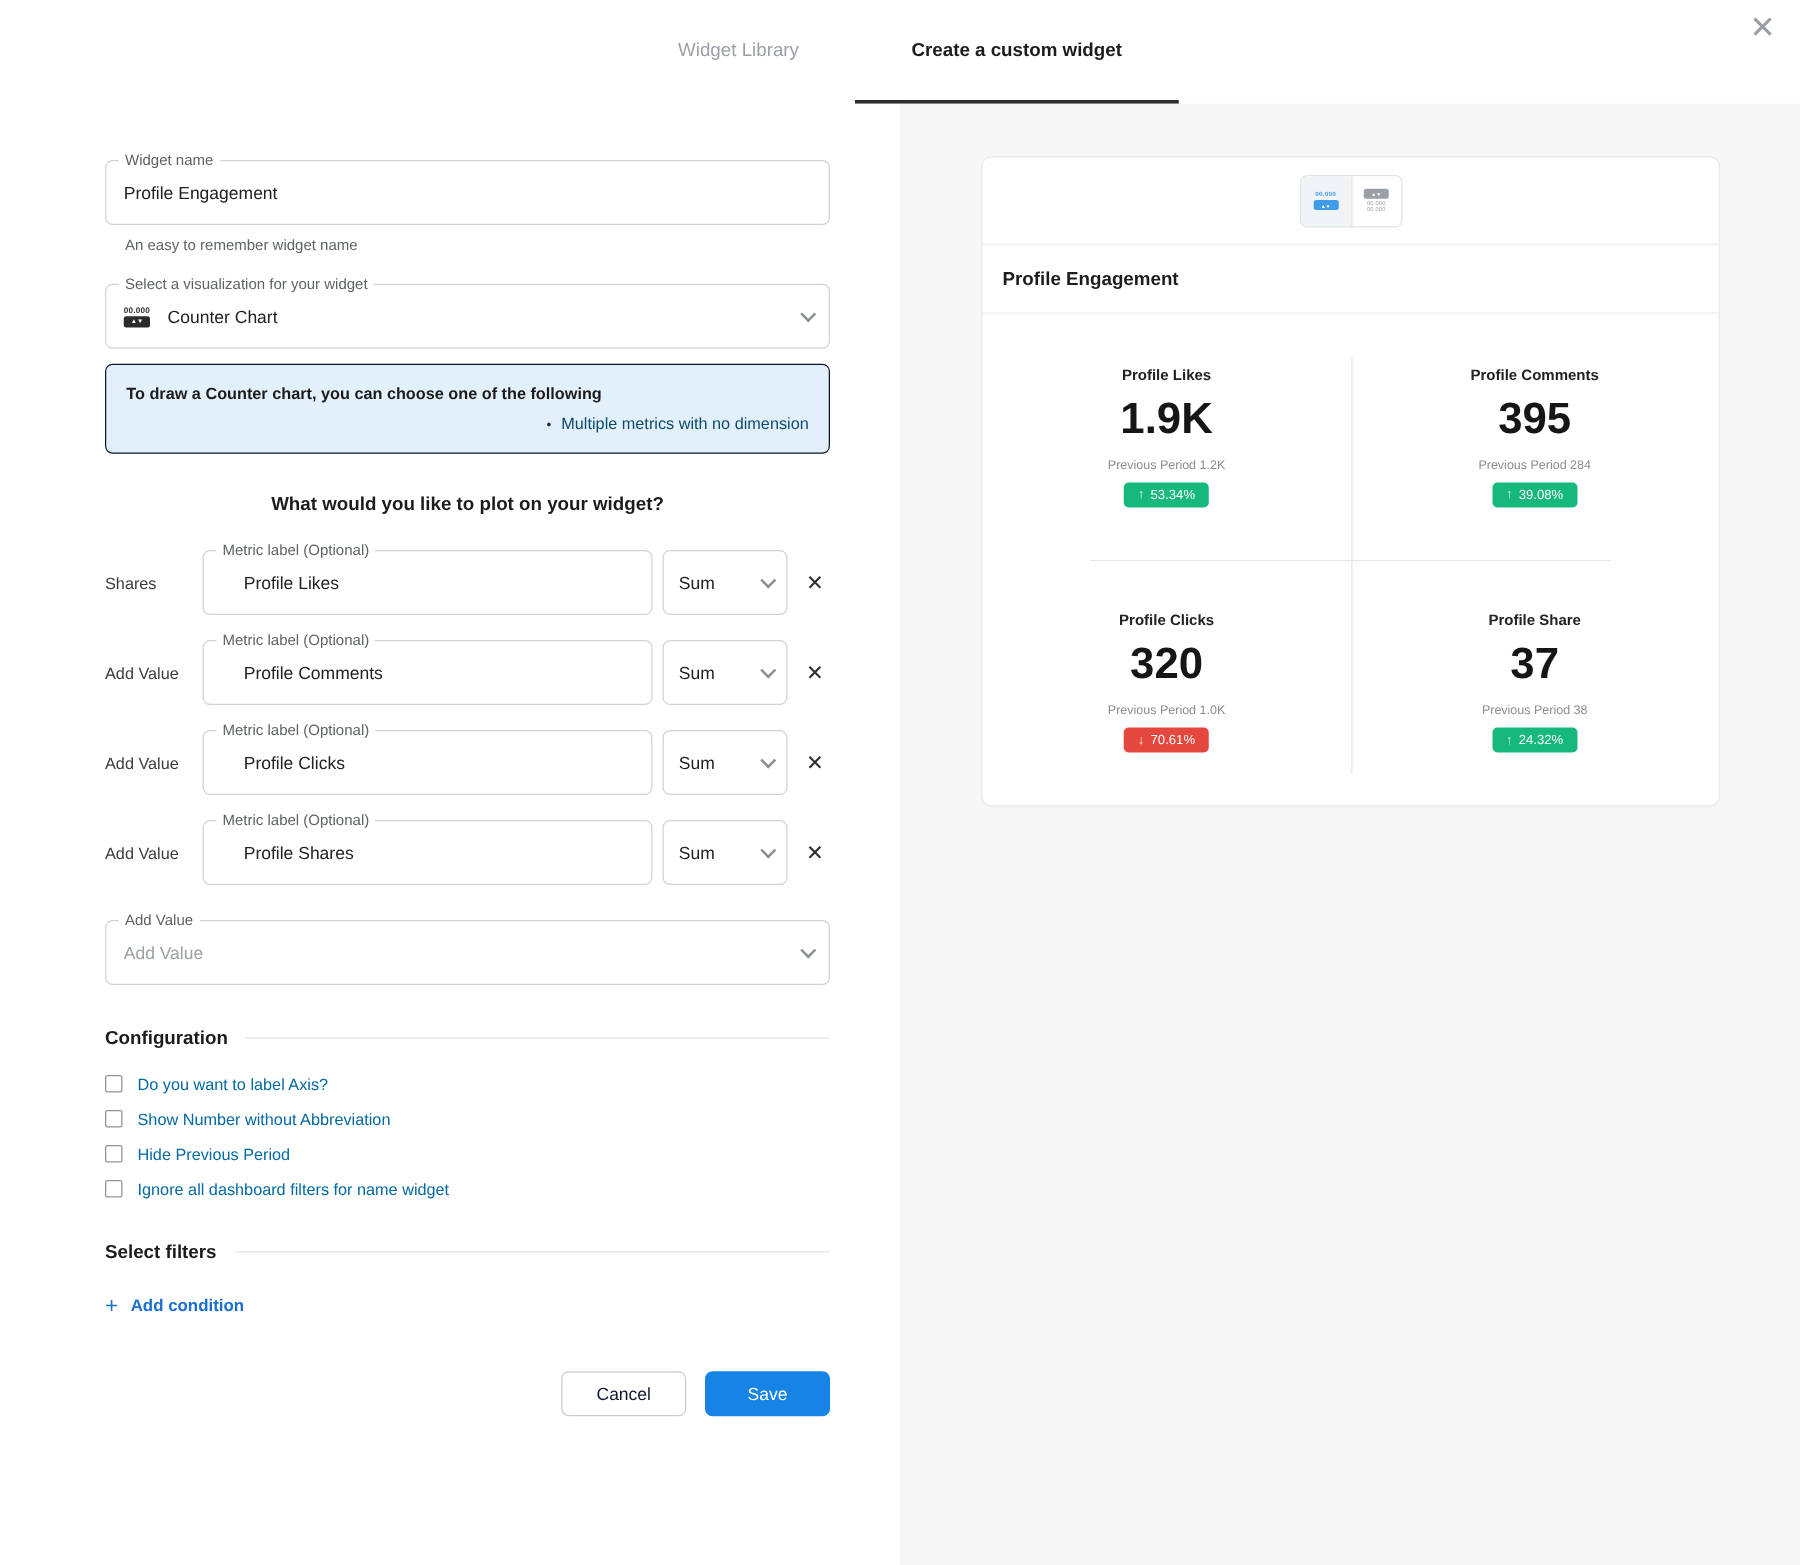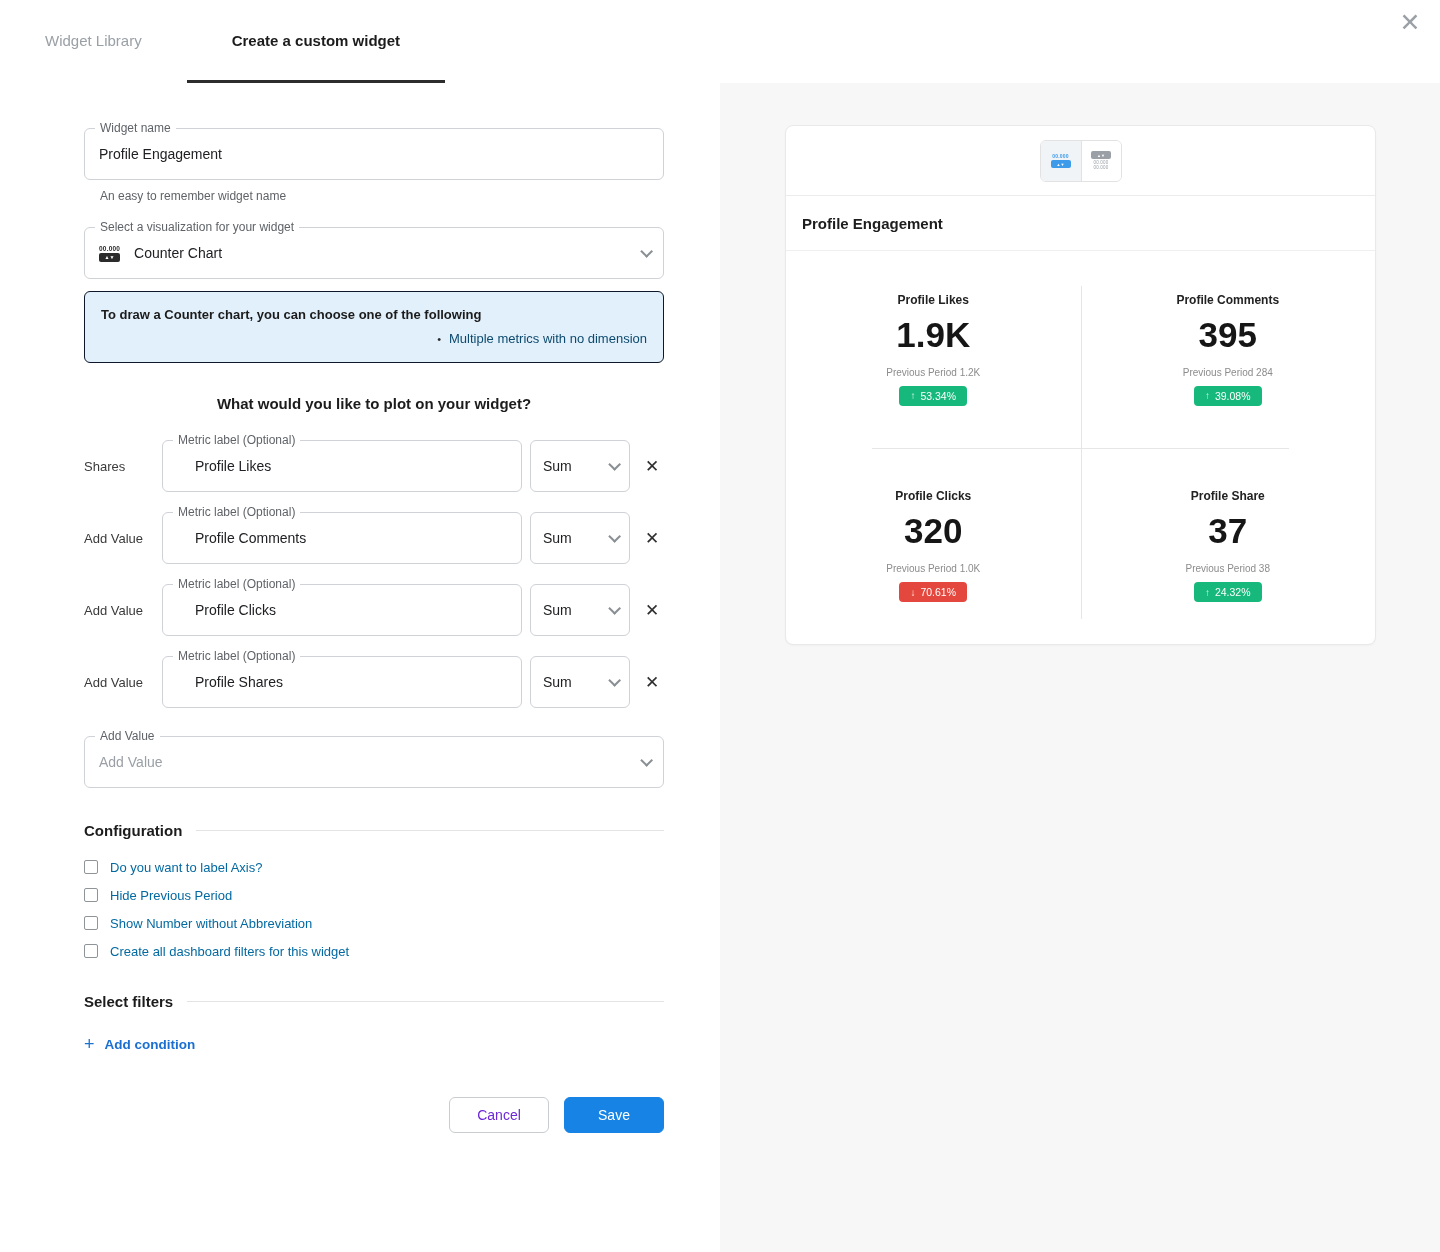--- a/index.html
+++ b/index.html
@@ -8,21 +8,21 @@
     font-family: "Liberation Sans", sans-serif;
     background: #ffffff;
     position: relative;
     overflow: hidden;
     color: #202124;
   }
 
   
   .modal-header {
     position: absolute; top: 0; left: 0; width: 1440px; height: 83px;
-    background: #fff; display: flex; align-items: stretch;
+    background: #fff; display: flex; justify-content: center; align-items: stretch;
   }
   .tab {
     display: flex; align-items: center; padding: 0 45px;
     font-size: 15px; cursor: pointer; border-bottom: 3px solid transparent;
   }
   .tab.inactive { color: #9aa0a6; }
   .tab.active { color: #1c1c1c; font-weight: 700; border-bottom-color: #2d2d2d; }
   .close-btn {
     position: absolute; top: 6px; right: 14px; width: 32px; height: 32px;
     display: flex; align-items: center; justify-content: center;
@@ -108,21 +108,21 @@
   .add-condition .plus { color: #1a73ce; font-size: 18px; font-weight: 400; margin-right: 10px; }
   .add-condition .ac-label { color: #1a6fd1; font-size: 13.5px; font-weight: 700; }
 
   
   .actions { display: flex; justify-content: flex-end; gap: 15px; margin-top: 42px; }
   .btn {
     height: 36px; min-width: 100px; border-radius: 6px; font-size: 14px;
     display: flex; align-items: center; justify-content: center; cursor: pointer;
     font-family: "Liberation Sans", sans-serif;
   }
-  .btn-cancel { background: #fff; border: 1px solid #c9cdd1; color: #6d28d9; }
+  .btn-cancel { background: #fff; border: 1px solid #c9cdd1; color: #0f172a; }
   .btn-save { background: #1783e5; border: 1px solid #1783e5; color: #fff; }
 
   
   .preview-card {
     position: absolute; left: 65px; top: 42px; width: 591px; height: 520px;
     background: #fff; border: 1px solid #e9e9e9; border-radius: 8px;
     box-shadow: 0 1px 2px rgba(0,0,0,0.03);
     display: flex; flex-direction: column;
   }
   .pc-toolbar {
@@ -280,29 +280,29 @@
       <span class="sh-rule"></span>
     </div>
 
     <div style="margin-top:18px;">
       <div class="checkbox-row">
         <span class="checkbox-box"></span>
         <span class="checkbox-label">Do you want to label Axis?</span>
       </div>
       <div class="checkbox-row">
         <span class="checkbox-box"></span>
-        <span class="checkbox-label">Hide Previous Period</span>
+        <span class="checkbox-label">Show Number without Abbreviation</span>
       </div>
       <div class="checkbox-row">
         <span class="checkbox-box"></span>
-        <span class="checkbox-label">Show Number without Abbreviation</span>
+        <span class="checkbox-label">Hide Previous Period</span>
       </div>
       <div class="checkbox-row">
         <span class="checkbox-box"></span>
-        <span class="checkbox-label">Create all dashboard filters for this widget</span>
+        <span class="checkbox-label">Ignore all dashboard filters for name widget</span>
       </div>
     </div>
 
     <div class="section-header" style="margin-top:32px;">
       <span class="sh-text">Select filters</span>
       <span class="sh-rule"></span>
     </div>
 
     <div class="add-condition">
       <span class="plus">+</span>

